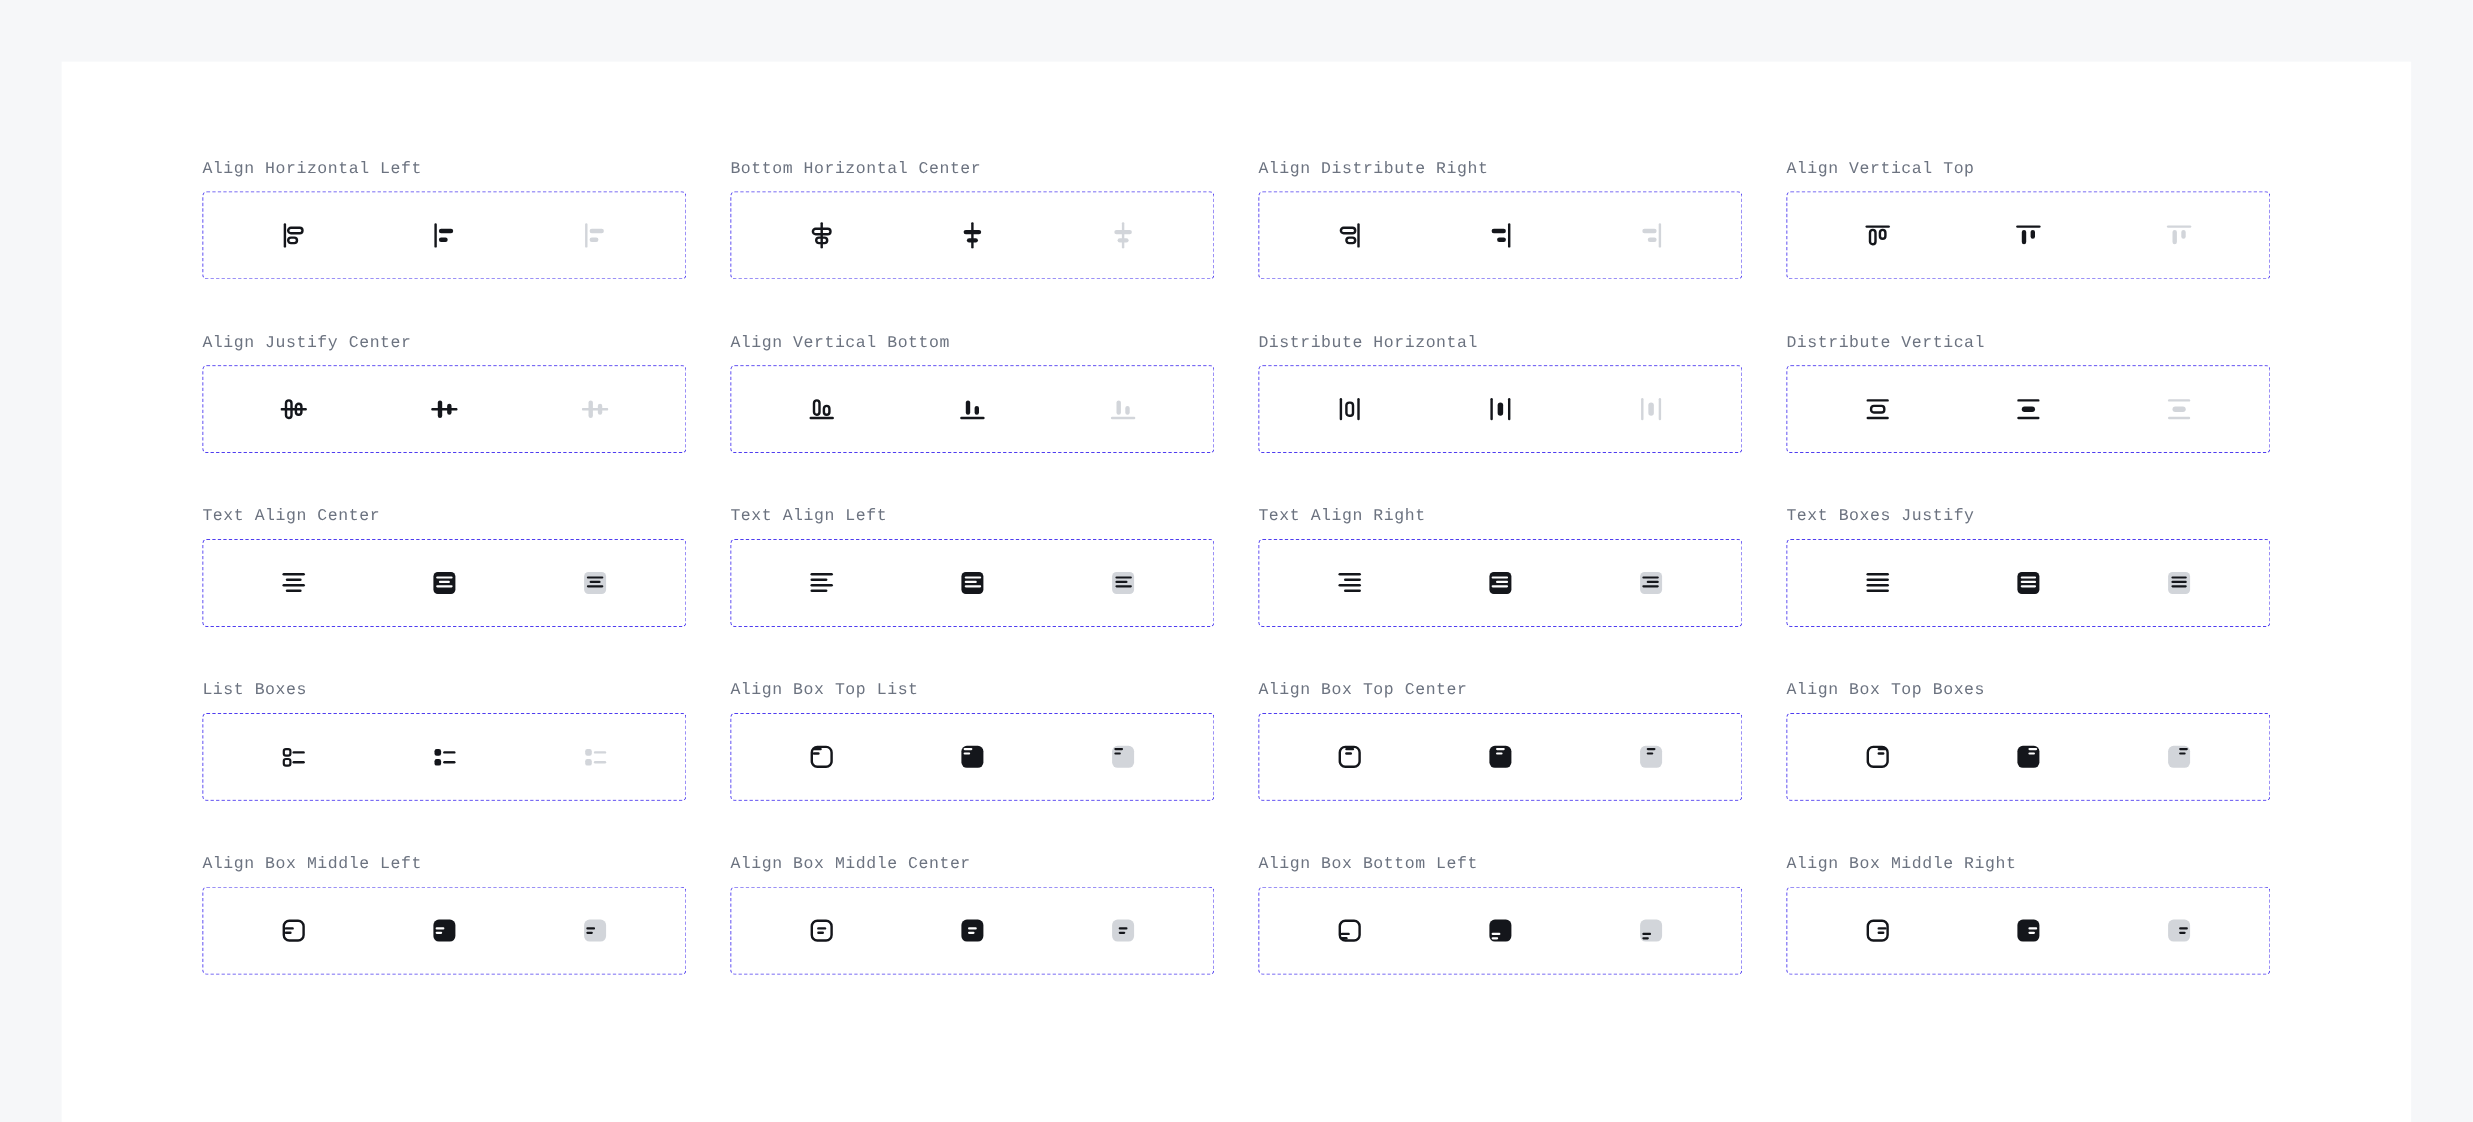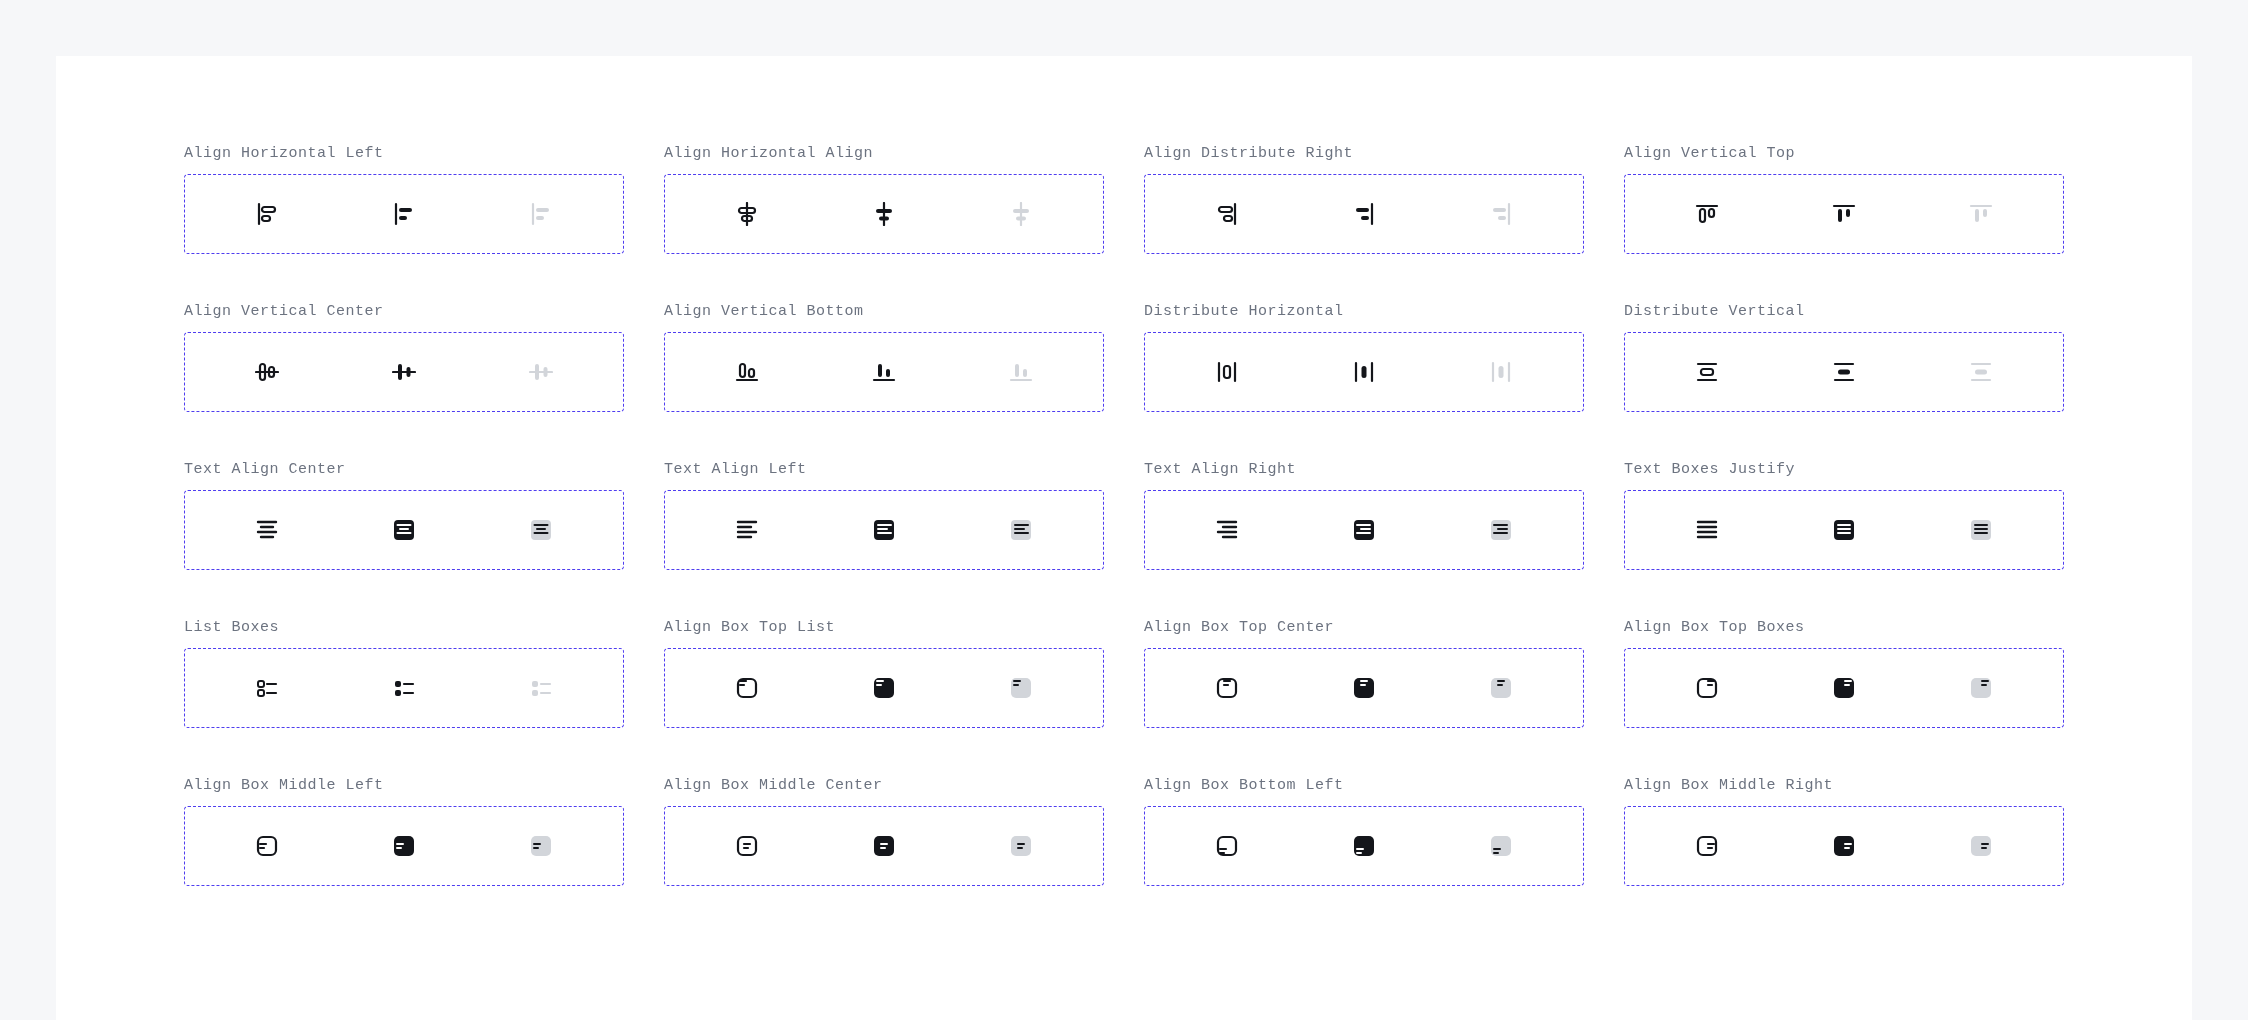--- a/index.html
+++ b/index.html
@@ -71,21 +71,21 @@
           <span class="ico">
             <svg width="24" height="24" viewBox="0 0 24 24" xmlns="http://www.w3.org/2000/svg">
               <line x1="4" y1="2" x2="4" y2="22" stroke="#d2d5da" stroke-width="2.2" stroke-linecap="round"></line>
               <rect x="7" y="6" width="13" height="4" rx="2" ry="2" fill="#d2d5da"></rect>
               <rect x="7" y="14" width="8" height="4" rx="2" ry="2" fill="#d2d5da"></rect>
             </svg>
           </span>
         </div>
       </div>
       <div class="cell">
-        <div class="label">Align Horizontal Align</div>
+        <div class="label">Bottom Horizontal Center</div>
         <div class="box">
           <span class="ico">
             <svg width="24" height="24" viewBox="0 0 24 24" xmlns="http://www.w3.org/2000/svg">
               <line x1="12" y1="1" x2="12" y2="23" stroke="#14161b" stroke-width="2.2" stroke-linecap="round"></line>
               <rect x="4" y="6" width="16" height="5" rx="2.5" ry="2.5" fill="none" stroke="#14161b" stroke-width="2.2"></rect>
               <rect x="7" y="14" width="10" height="5" rx="2.5" ry="2.5" fill="none" stroke="#14161b" stroke-width="2.2"></rect>
             </svg>
           </span>
           <span class="ico">
             <svg width="24" height="24" viewBox="0 0 24 24" xmlns="http://www.w3.org/2000/svg">
@@ -149,21 +149,21 @@
           <span class="ico">
             <svg width="24" height="24" viewBox="0 0 24 24" xmlns="http://www.w3.org/2000/svg">
               <line x1="2" y1="4" x2="22" y2="4" stroke="#d2d5da" stroke-width="2.2" stroke-linecap="round"></line>
               <rect x="6" y="7" width="4" height="13" rx="2" ry="2" fill="#d2d5da"></rect>
               <rect x="14" y="7" width="4" height="8" rx="2" ry="2" fill="#d2d5da"></rect>
             </svg>
           </span>
         </div>
       </div>
       <div class="cell">
-        <div class="label">Align Vertical Center</div>
+        <div class="label">Align Justify Center</div>
         <div class="box">
           <span class="ico">
             <svg width="24" height="24" viewBox="0 0 24 24" xmlns="http://www.w3.org/2000/svg">
               <line x1="1" y1="12" x2="23" y2="12" stroke="#14161b" stroke-width="2.2" stroke-linecap="round"></line>
               <rect x="5" y="4" width="5" height="16" rx="2.5" ry="2.5" fill="none" stroke="#14161b" stroke-width="2.2"></rect>
               <rect x="14" y="7" width="5" height="10" rx="2.5" ry="2.5" fill="none" stroke="#14161b" stroke-width="2.2"></rect>
             </svg>
           </span>
           <span class="ico">
             <svg width="24" height="24" viewBox="0 0 24 24" xmlns="http://www.w3.org/2000/svg">

